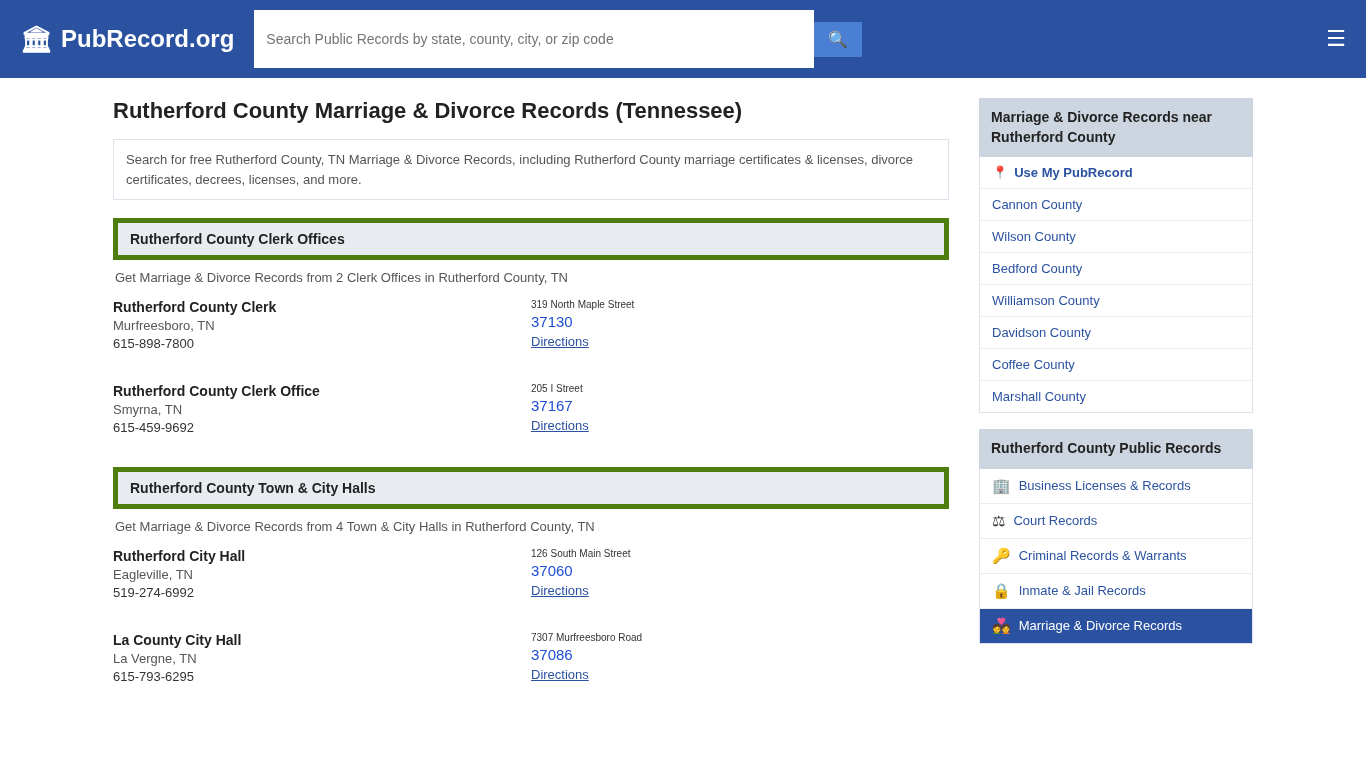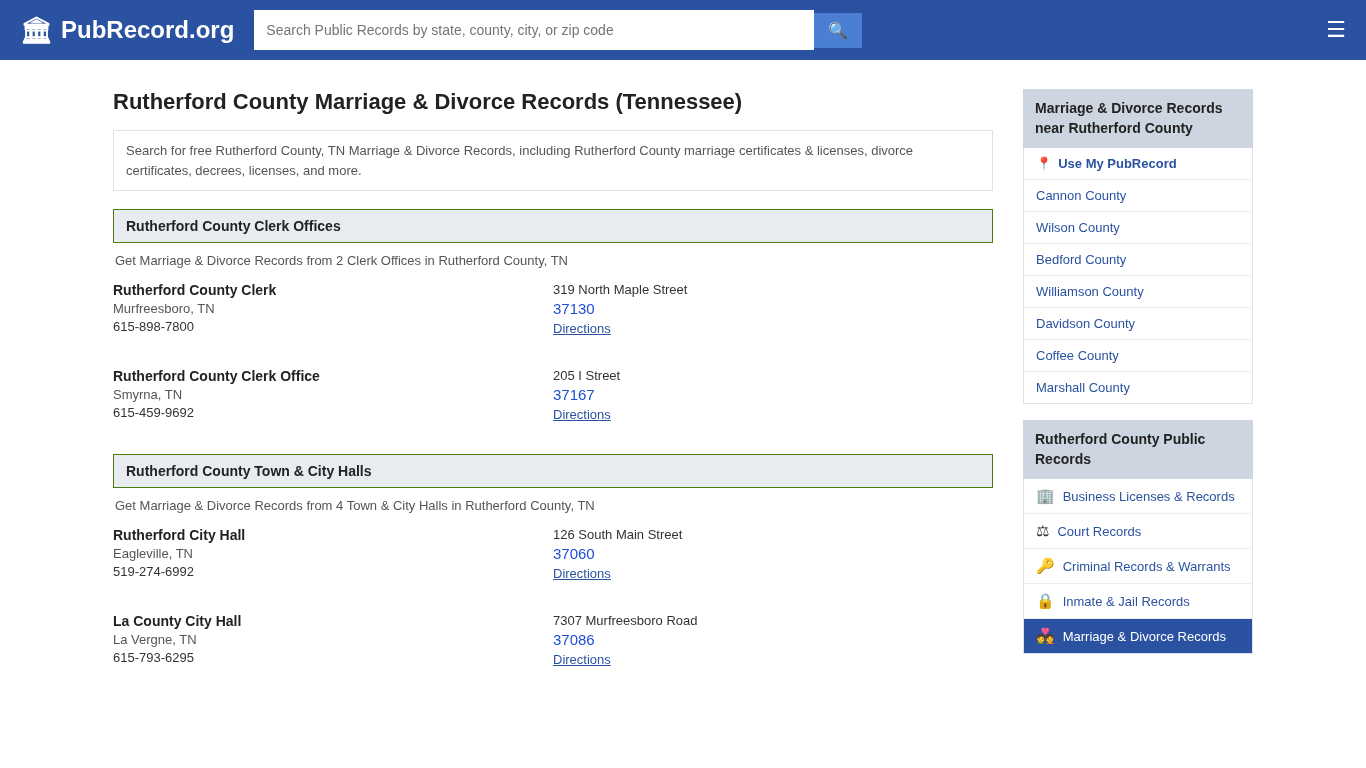--- a/index.html
+++ b/index.html
@@ -26,21 +26,21 @@
       font-size: 26px;
     }
     .search-area {
       flex: 1;
       display: flex;
       align-items: center;
     }
     .search-input {
       width: 100%;
       max-width: 560px;
-      padding: 12px 12px;
+      padding: 21px 12px;
       font-size: 14px;
       border: none;
       outline: none;
       border-radius: 0;
     }
     .search-btn {
       background: #4a7fd4;
       border: none;
       padding: 8px 14px;
       color: #fff;
@@ -50,30 +50,30 @@
     .menu-icon {
       color: #fff;
       font-size: 22px;
       cursor: pointer;
       margin-left: 10px;
     }
 
     
     .main-container {
       max-width: 1200px;
-      margin: 9px auto;
+      margin: 0 auto;
       padding: 20px 30px;
       display: flex;
       gap: 30px;
     }
     .content-area {
       flex: 1;
     }
     .sidebar {
-      width: 230px;
+      width: 274px;
       flex-shrink: 0;
     }
 
     
     .page-title {
       font-size: 22px;
       font-weight: bold;
       color: #222;
       margin-bottom: 15px;
     }
@@ -108,21 +108,21 @@
     }
 
     
     .section-heading {
       background: #e8ecf0;
       padding: 8px 12px;
       font-weight: bold;
       font-size: 14px;
       color: #222;
       margin-bottom: 10px;
-      border: 1px solid #4d7c0f;
+      border: 5px solid #4d7c0f;
     }
 
     
     .section-desc {
       font-size: 13px;
       color: #555;
       margin-bottom: 14px;
       padding-left: 2px;
     }
 
@@ -144,21 +144,21 @@
     .record-city {
       font-size: 13px;
       color: #555;
       margin-bottom: 3px;
     }
     .record-phone {
       font-size: 13px;
       color: #333;
     }
     .record-address {
-      font-size: 13px;
+      font-size: 10px;
       color: #333;
       margin-bottom: 3px;
     }
     .record-zip {
       font-size: 15px;
       color: #1d4ed8;
       margin-bottom: 3px;
     }
     .record-directions a {
       color: #2a52a0;

